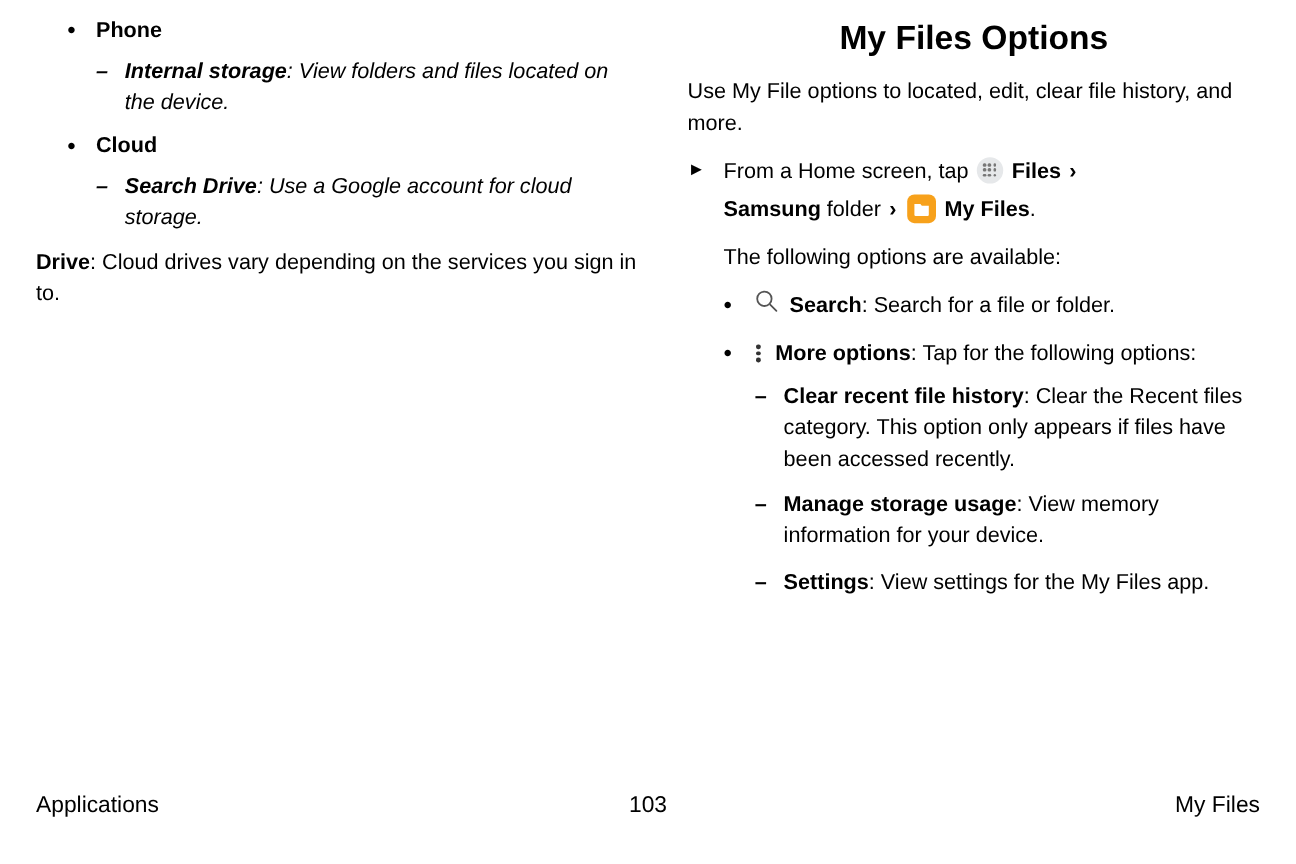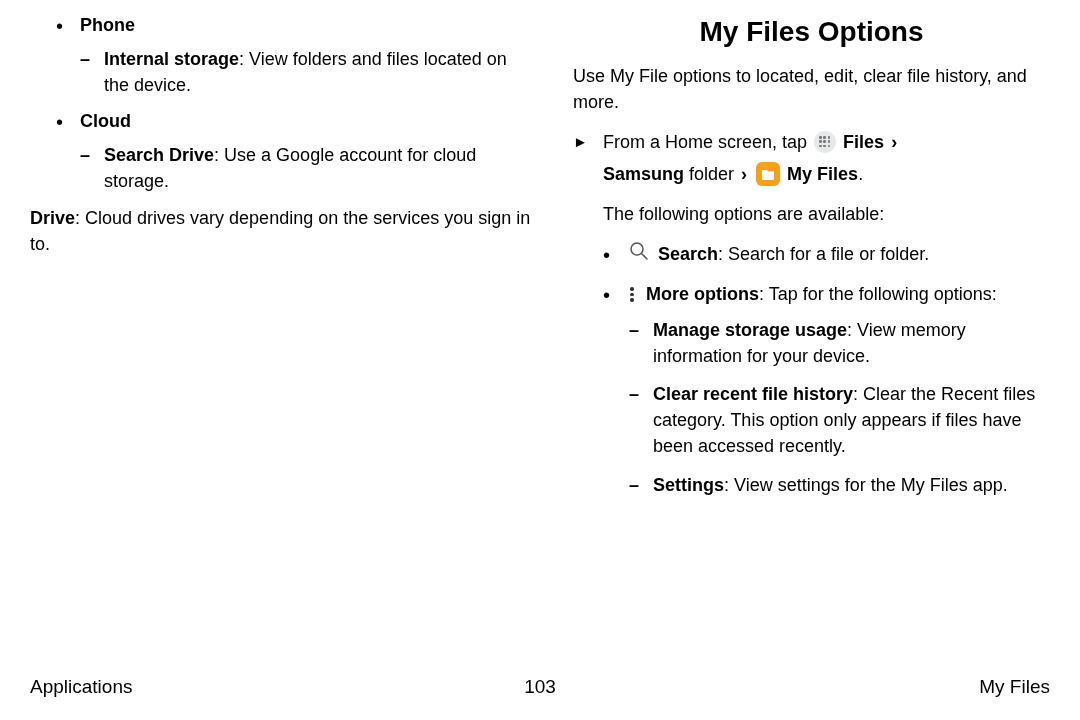--- a/index.html
+++ b/index.html
@@ -36,20 +36,21 @@
     .bullet-item::before {
       content: "•";
       position: absolute;
       left: 0;
       top: 0;
       font-size: 20px;
     }
     .dash-list {
       margin-top: 8px;
       margin-left: 0px;
+      font-style: italic;
     }
     .dash-item {
       position: relative;
       padding-left: 24px;
       margin-bottom: 10px;
     }
     .dash-item::before {
       content: "–";
       position: absolute;
       left: 0;
@@ -188,21 +189,21 @@
     }
     .sub-dash-item::before {
       content: "–";
       position: absolute;
       left: 0;
       top: 0;
       font-weight: 700;
     }
     .footer {
       position: absolute;
-      bottom: 22px;
+      bottom: 37px;
       left: 30px;
       right: 30px;
       display: flex;
       justify-content: space-between;
       font-size: 19px;
       text-align: center;
     }
     .footer .center {
       position: absolute;
       left: 50%;
@@ -280,24 +281,24 @@
               <line x1="13" y1="13" x2="18" y2="18" stroke="#555" stroke-width="1.5" stroke-linecap="round"></line>
             </svg>
         </span>
         <span class="bold">Search</span><span>: Search for a file or folder.</span>
       </li>
       <li>
         <span class="icon-more"><span></span><span></span><span></span></span>
         <span class="bold">More options</span><span>: Tap for the following options:</span>
         <div class="sub-dash-list">
           <div class="sub-dash-item">
-            <span class="bold">Manage storage usage</span><span>: View memory information for your device.</span>
+            <span class="bold">Clear recent file history</span><span>: Clear the Recent files category. This option only appears if files have been accessed recently.</span>
           </div>
           <div class="sub-dash-item">
-            <span class="bold">Clear recent file history</span><span>: Clear the Recent files category. This option only appears if files have been accessed recently.</span>
+            <span class="bold">Manage storage usage</span><span>: View memory information for your device.</span>
           </div>
           <div class="sub-dash-item">
             <span class="bold">Settings</span><span>: View settings for the My Files app.</span>
           </div>
         </div>
       </li>
     </ul>
   </div>
 
 </div>

